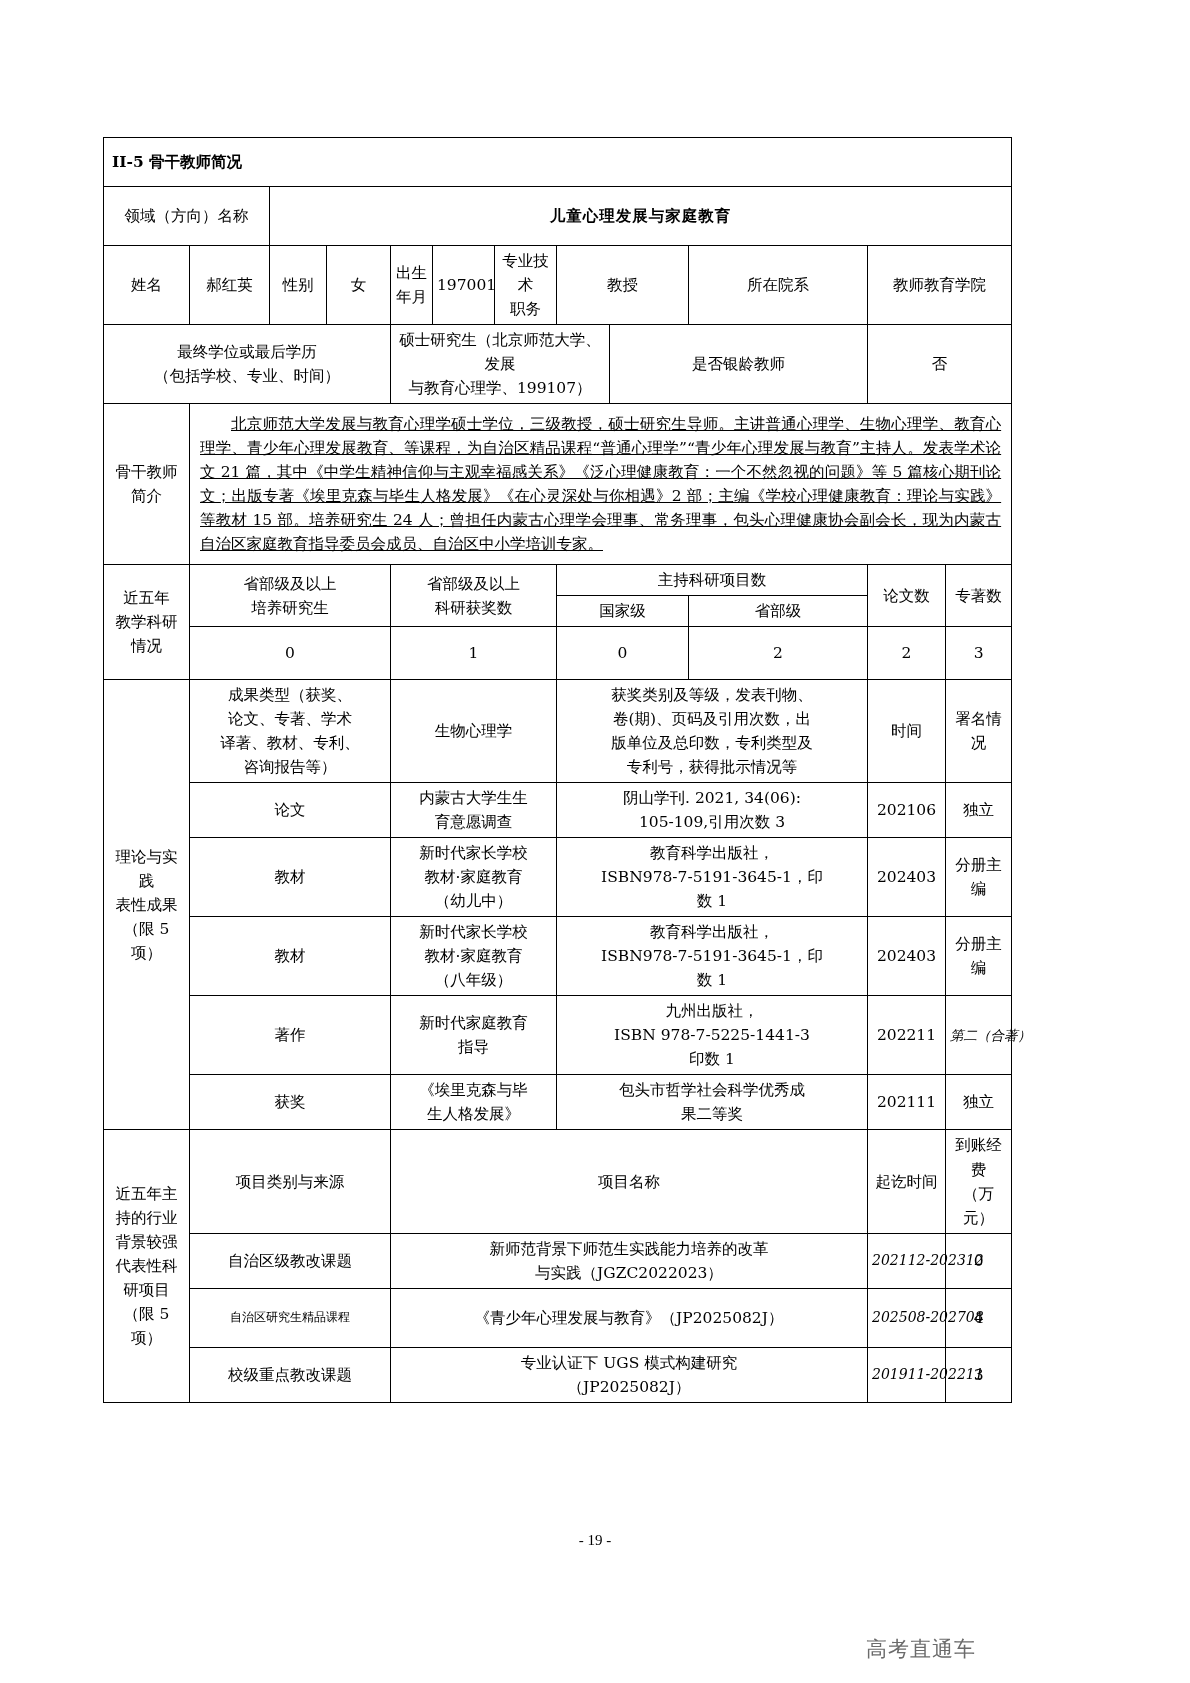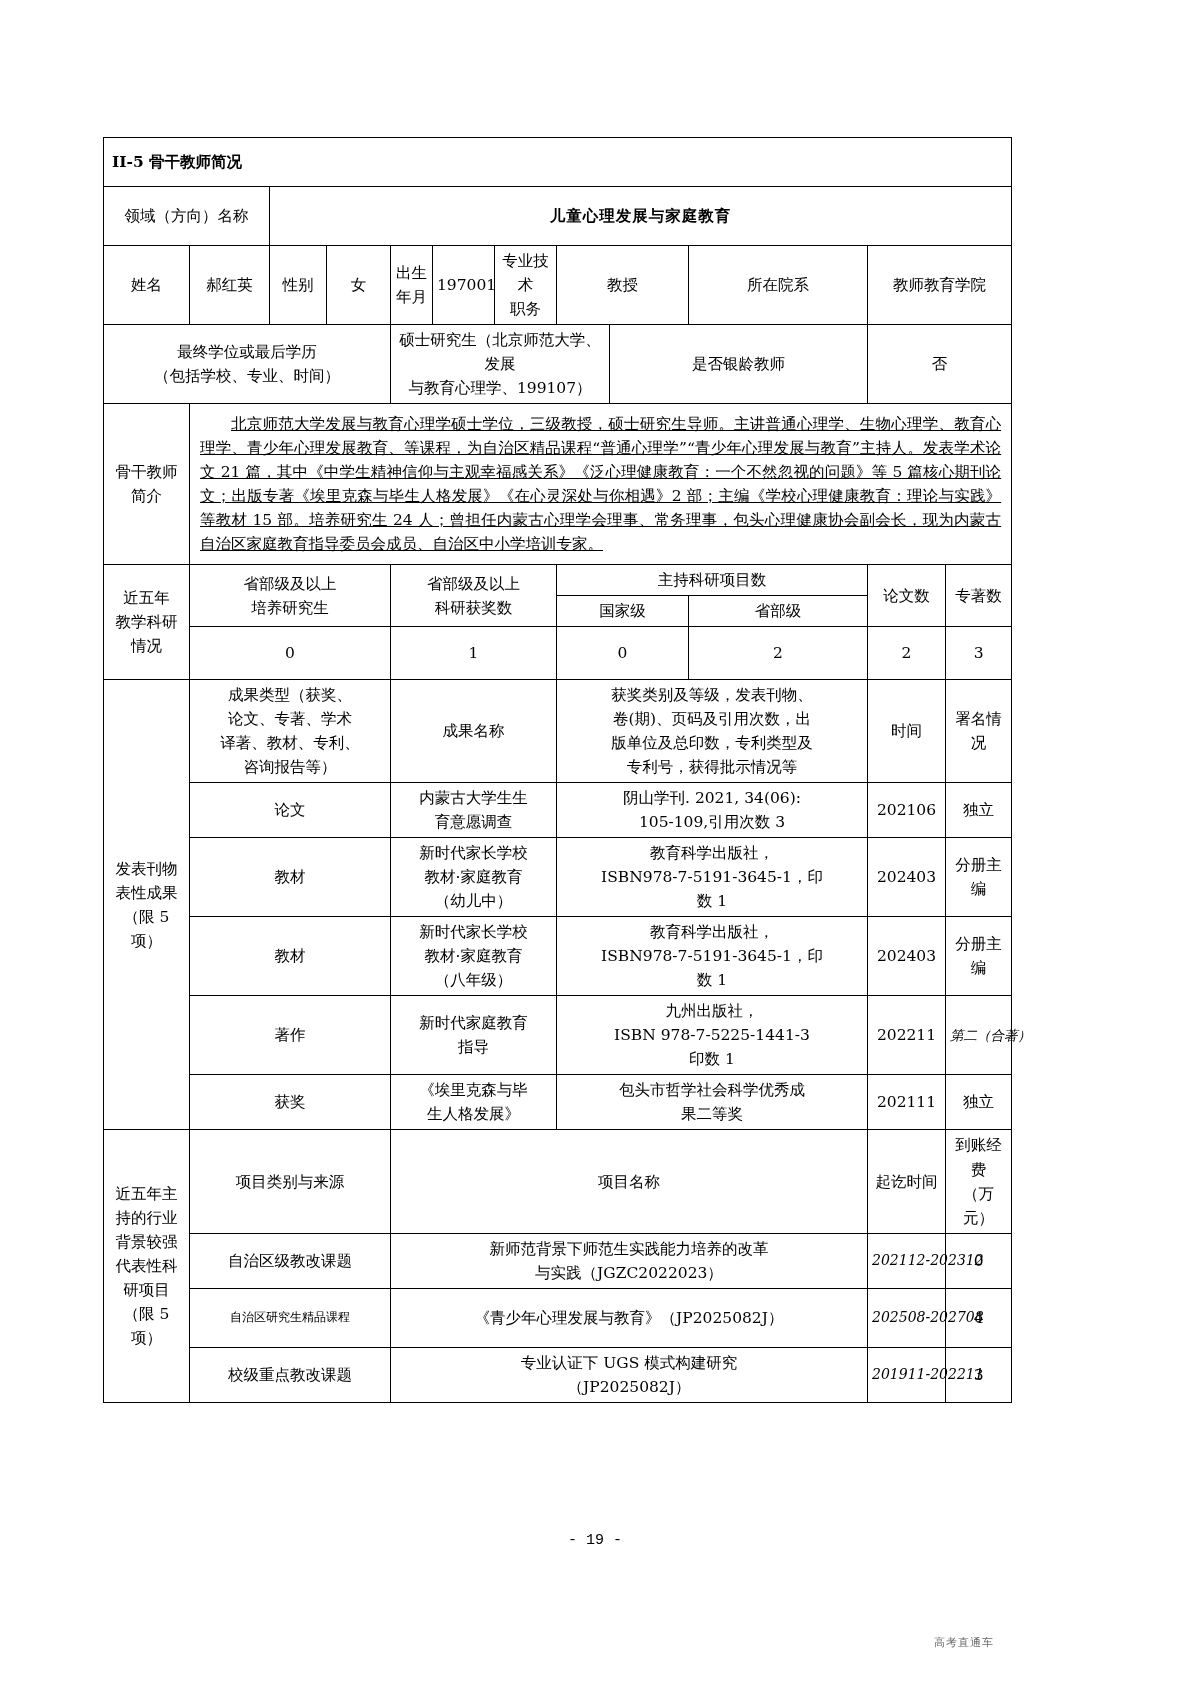--- a/index.html
+++ b/index.html
@@ -88,27 +88,27 @@
     font-family: "DejaVu Serif", "Liberation Serif", serif;
     letter-spacing: 0px;
   }
   .footer-page {
     position: absolute;
     left: 0;
     top: 1512px;
     width: 1190px;
     text-align: center;
     font-size: 15px;
-    font-family: Liberation Mono, monospace;
+    font-family: Liberation Serif, serif;
   }
   .watermark {
     position: absolute;
-    right: 20px;
+    right: 38px;
     top: 1615px;
-    font-size: 11px;
+    font-size: 21px;
     color: #6b6b6b;
     font-family: "DejaVu Sans", "Liberation Sans", sans-serif;
     letter-spacing: 1px;
   }
   .nowrap { white-space: nowrap; font-style: italic; }
 </style>
 </head>
 <body>
 
 <div class="page">
@@ -208,31 +208,31 @@
       <td class="num" colspan="3">0</td>
       <td class="num" colspan="3">1</td>
       <td class="num" colspan="2">0</td>
       <td class="num" colspan="2">2</td>
       <td class="num">2</td>
       <td class="num">3</td>
     </tr>
 
     <tr>
       <td class="rot-label" rowspan="6">
-        <div>发表刊物</div>
+        <div>理论与实践</div>
         <div>表性成果</div>
         <div>（限 5 项）</div>
       </td>
       <td class="hdr-multi" colspan="3">
         <div>成果类型（获奖、</div>
         <div>论文、专著、学术</div>
         <div>译著、教材、专利、</div>
         <div>咨询报告等）</div>
       </td>
-      <td class="hdr-multi" colspan="3">成果名称</td>
+      <td class="hdr-multi" colspan="3">生物心理学</td>
       <td class="hdr-multi" colspan="4">
         <div>获奖类别及等级，发表刊物、</div>
         <div>卷(期)、页码及引用次数，出</div>
         <div>版单位及总印数，专利类型及</div>
         <div>专利号，获得批示情况等</div>
       </td>
       <td class="hdr-multi">时间</td>
       <td class="hdr-multi">署名情况</td>
     </tr>
 

